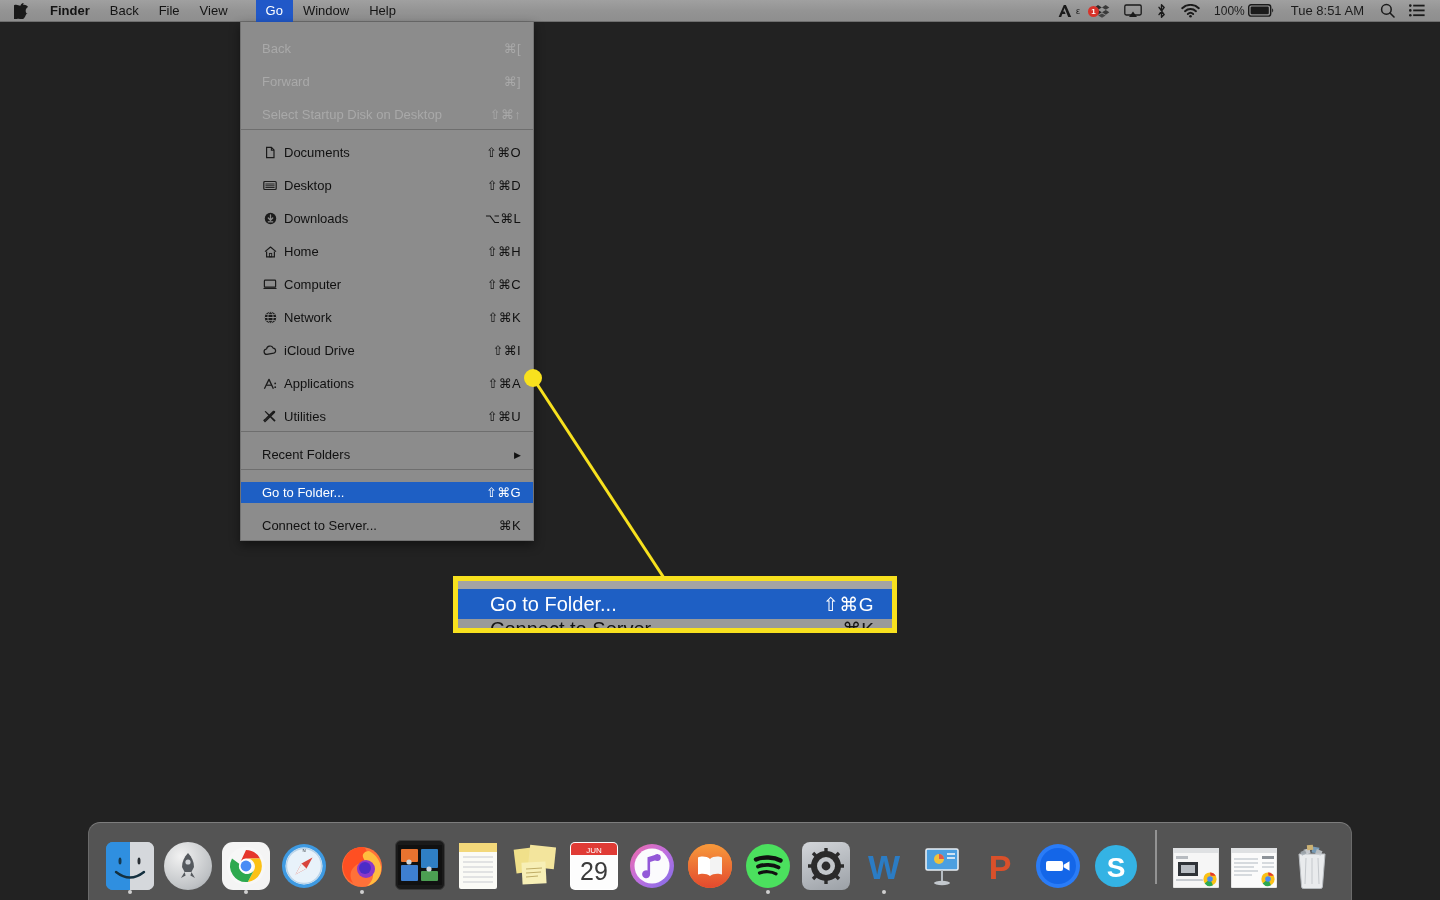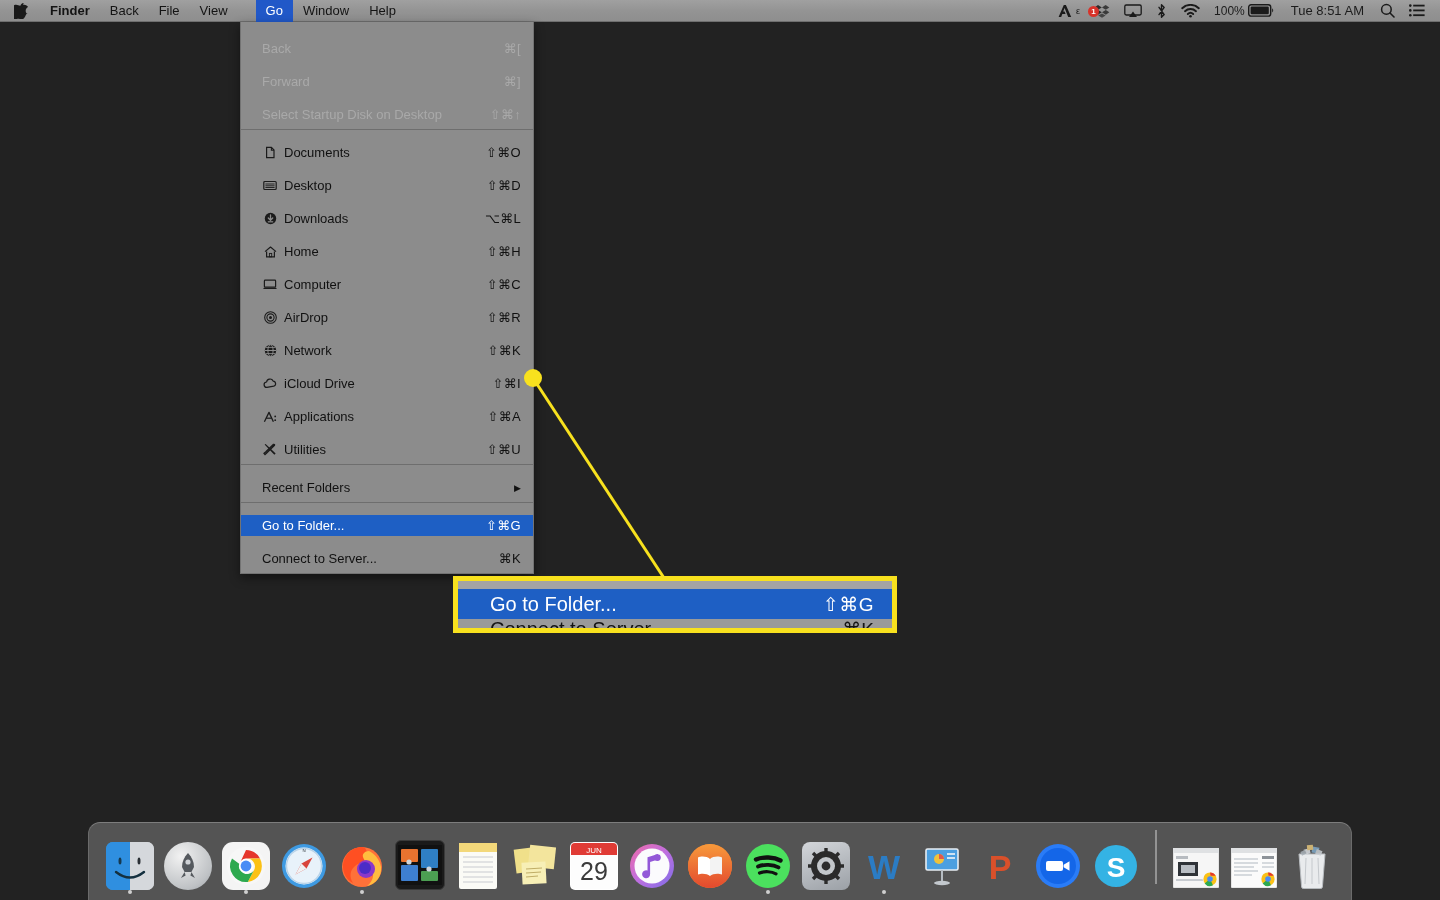--- a/index.html
+++ b/index.html
@@ -400,31 +400,20 @@
             <rect x="1.4" y="1.2" width="11.2" height="7" rx="0.8" fill="none" stroke="#1b1b1b" stroke-width="1.2"></rect>
             <rect x="0.4" y="8.8" width="13.2" height="1.3" rx="0.6" fill="#1b1b1b"></rect>
           </svg>
       </span>
       <span class="mlabel">Computer</span>
       <span class="mkey">⇧⌘C</span>
     </div>
     <div class="mrow">
       <span class="micon">
         <svg width="13" height="13" viewBox="0 0 13 13">
-            <circle cx="6.5" cy="6.5" r="5.8" fill="none" stroke="#1b1b1b" stroke-width="1.1"></circle>
-            <circle cx="6.5" cy="6.5" r="3.6" fill="none" stroke="#1b1b1b" stroke-width="1.1"></circle>
-            <circle cx="6.5" cy="6.5" r="1.5" fill="#1b1b1b"></circle>
-          </svg>
-      </span>
-      <span class="mlabel">AirDrop</span>
-      <span class="mkey">⇧⌘R</span>
-    </div>
-    <div class="mrow">
-      <span class="micon">
-        <svg width="13" height="13" viewBox="0 0 13 13">
             <circle cx="6.5" cy="6.5" r="5.7" fill="#1b1b1b"></circle>
             <ellipse cx="6.5" cy="6.5" rx="2.6" ry="5.7" fill="none" stroke="#8c8c8c" stroke-width="1"></ellipse>
             <line x1="0.8" y1="6.5" x2="12.2" y2="6.5" stroke="#8c8c8c" stroke-width="1"></line>
             <line x1="2" y1="3.4" x2="11" y2="3.4" stroke="#8c8c8c" stroke-width="0.9"></line>
             <line x1="2" y1="9.6" x2="11" y2="9.6" stroke="#8c8c8c" stroke-width="0.9"></line>
           </svg>
       </span>
       <span class="mlabel">Network</span>
       <span class="mkey">⇧⌘K</span>
     </div>

